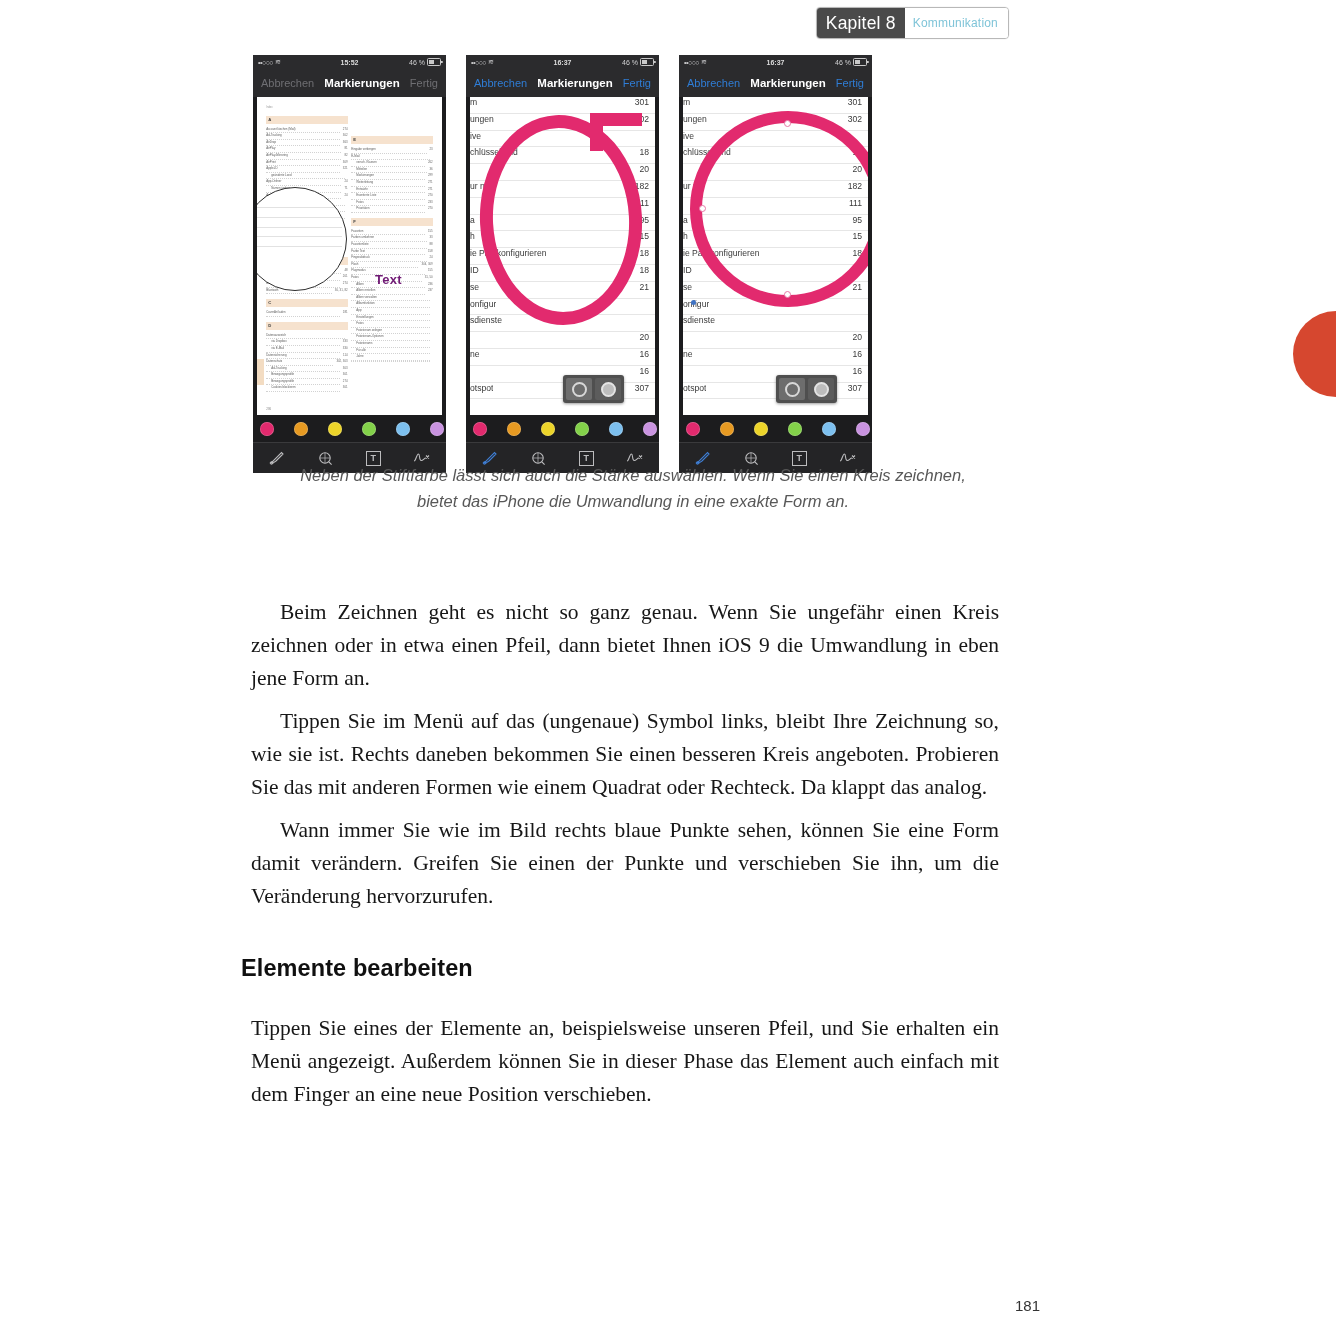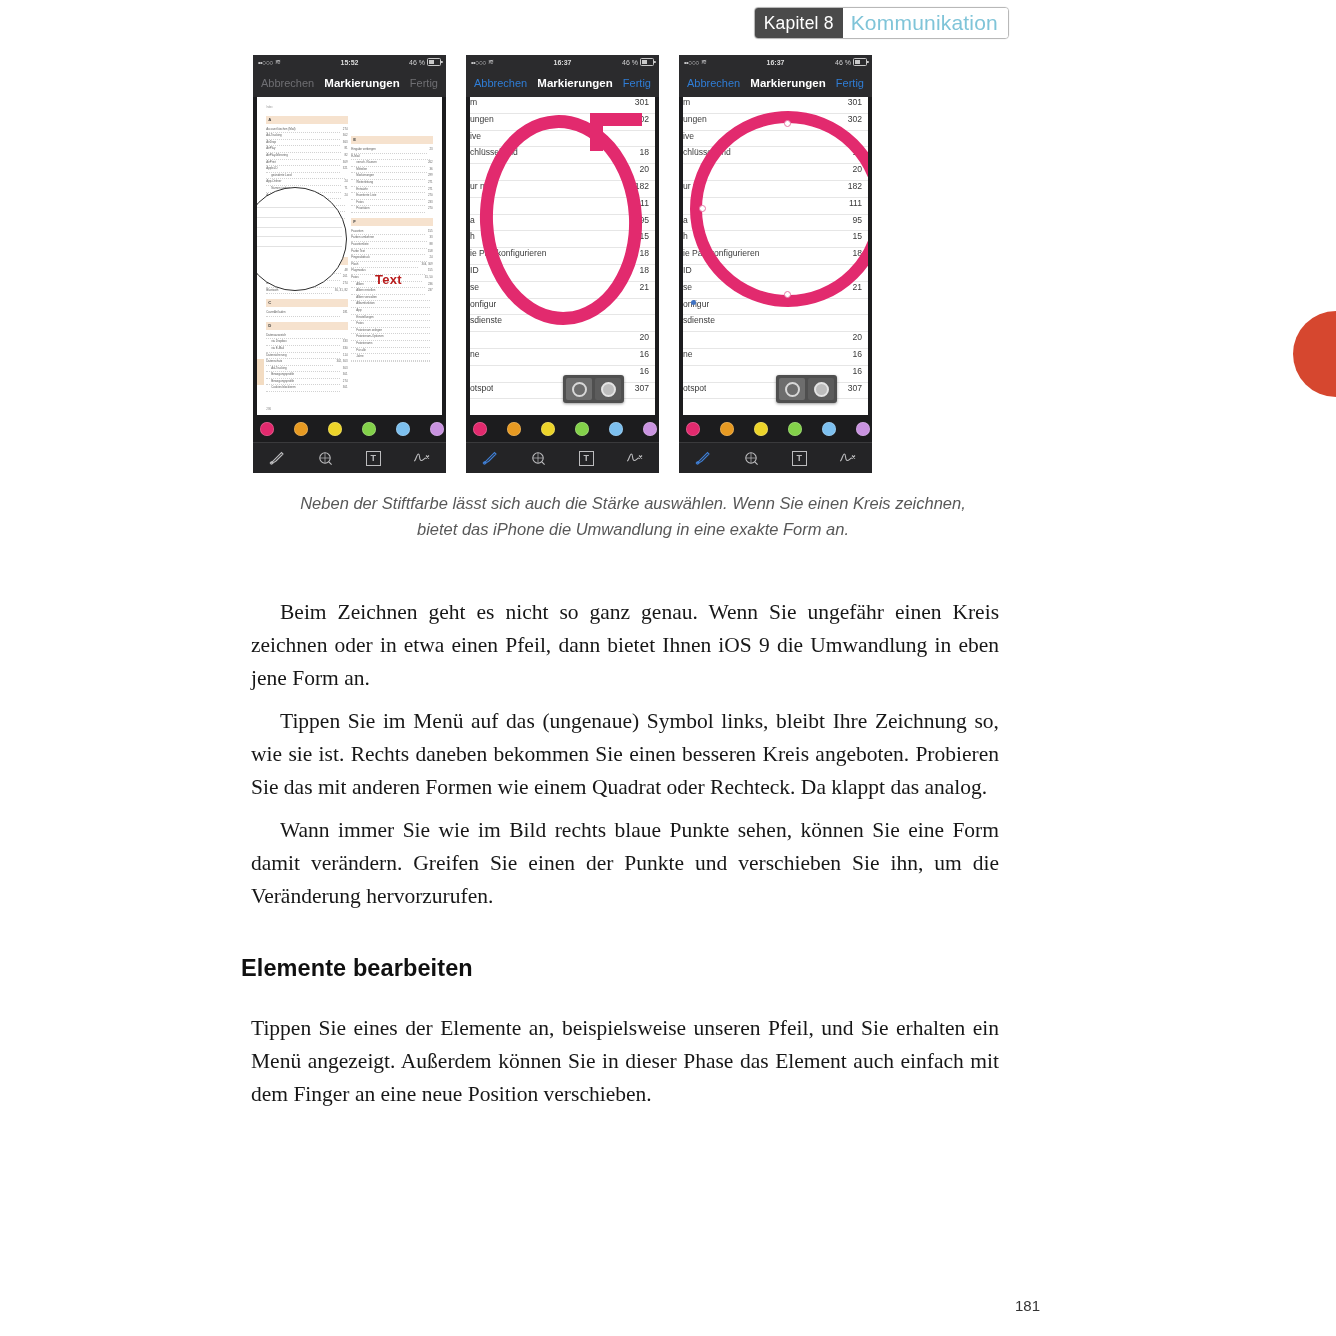--- a/index.html
+++ b/index.html
@@ -38,21 +38,21 @@
     letter-spacing: .2px;
     padding: 0 9px;
     display: flex;
     align-items: center;
     white-space: nowrap;
   }
   #running-head .topic {
     background: #ffffff;
     color: #7fc4d8;
     font-family: "Liberation Sans", sans-serif;
-    font-size: 21px;
+    font-size: 12px;
     letter-spacing: .2px;
     padding: 0 10px 0 8px;
     display: flex;
     align-items: center;
     white-space: nowrap;
     text-align: right;
   }
 
   
   #figure {
@@ -158,21 +158,21 @@
   .doc-line.ind .t { padding-left: 5px; }
   .doc-tiny-head { font-size: 2.6px; color: #9a9a9a; margin-bottom: 2px; }
   .doc-folio { position: absolute; left: 5%; bottom: 4px; font-size: 3px; color: #8a8a8a; }
   .doc-tab {
     position: absolute; left: 0; bottom: 30px; width: 7px; height: 26px;
     background: #f3dcc2;
   }
 
   .annot-text {
     position: absolute;
-    color: #b91c1c;
+    color: #701a75;
     font-family: "Liberation Sans", sans-serif;
     font-weight: bold;
     font-size: 13px;
     letter-spacing: .3px;
   }
 
   
   .loupe {
     position: absolute;
     border-radius: 50%;
@@ -312,21 +312,21 @@
     top: 311px;
     width: 43px;
     height: 86px;
     background: #d6472f;
     border-radius: 50px 0 0 50px;
   }
 
   
   #caption {
     position: absolute;
-    left: 240px; top: 490px; width: 786px;
+    left: 240px; top: 462px; width: 786px;
     text-align: center;
     font-family: "Liberation Sans", sans-serif;
     font-style: italic;
     font-size: 16.5px;
     line-height: 26px;
     color: #585858;
   }
 
   
   #body-col {

